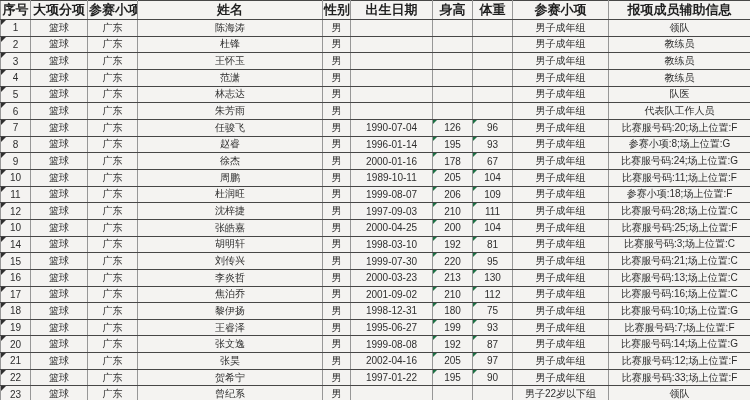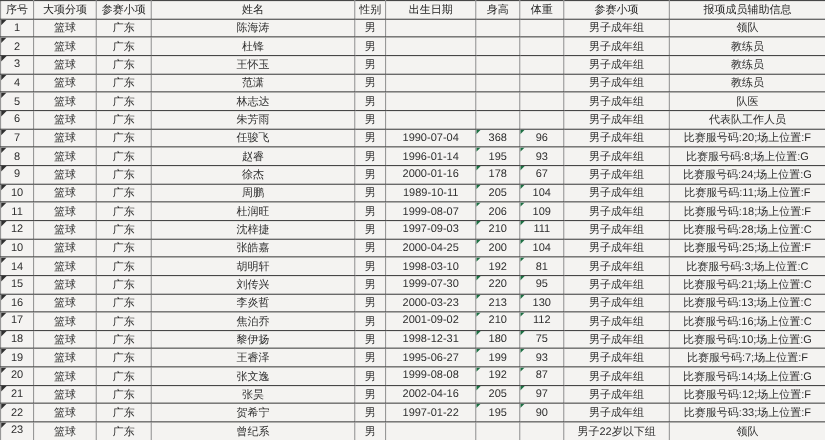--- a/index.html
+++ b/index.html
@@ -29,22 +29,22 @@
     vertical-align:middle;
     border-top:1px solid var(--border-dark);
     border-bottom:1px solid var(--border-dark);
     border-left:1px solid var(--border-light);
     border-right:1px solid var(--border-light);
     overflow:hidden;
     white-space:nowrap;
   }
   tr{height:16.66px;}
   th{
-    font-size:10px;
-    font-weight:normal;
+    font-size:13px;
+    font-weight:bold;
     color:#1f1f1f;
   }
   td{
     font-size:10px;
   }
   .mark{
     position:absolute;
     top:0;left:0;
     width:0;height:0;
     border-top:4px solid var(--flag-green);
@@ -158,36 +158,36 @@
         <td><span>男子成年组</span></td>
         <td><span>代表队工作人员</span></td>
       </tr>
       <tr>
         <td><span class="mark mark-dark"></span><span>7</span></td>
         <td><span>篮球</span></td>
         <td><span>广东</span></td>
         <td><span>任骏飞</span></td>
         <td><span>男</span></td>
         <td><span>1990-07-04</span></td>
-        <td><span class="mark"></span><span>368</span></td>
+        <td><span class="mark"></span><span>126</span></td>
         <td><span class="mark"></span><span>96</span></td>
         <td><span>男子成年组</span></td>
         <td><span>比赛服号码:20;场上位置:F</span></td>
       </tr>
       <tr>
         <td><span class="mark mark-dark"></span><span>8</span></td>
         <td><span>篮球</span></td>
         <td><span>广东</span></td>
         <td><span>赵睿</span></td>
         <td><span>男</span></td>
         <td><span>1996-01-14</span></td>
         <td><span class="mark"></span><span>195</span></td>
         <td><span class="mark"></span><span>93</span></td>
         <td><span>男子成年组</span></td>
-        <td><span>比赛服号码:8;场上位置:G</span></td>
+        <td><span>参赛小项:8;场上位置:G</span></td>
       </tr>
       <tr>
         <td><span class="mark mark-dark"></span><span>9</span></td>
         <td><span>篮球</span></td>
         <td><span>广东</span></td>
         <td><span>徐杰</span></td>
         <td><span>男</span></td>
         <td><span>2000-01-16</span></td>
         <td><span class="mark"></span><span>178</span></td>
         <td><span class="mark"></span><span>67</span></td>
@@ -209,21 +209,21 @@
       <tr>
         <td><span class="mark mark-dark"></span><span>11</span></td>
         <td><span>篮球</span></td>
         <td><span>广东</span></td>
         <td><span>杜润旺</span></td>
         <td><span>男</span></td>
         <td><span>1999-08-07</span></td>
         <td><span class="mark"></span><span>206</span></td>
         <td><span class="mark"></span><span>109</span></td>
         <td><span>男子成年组</span></td>
-        <td><span>比赛服号码:18;场上位置:F</span></td>
+        <td><span>参赛小项:18;场上位置:F</span></td>
       </tr>
       <tr>
         <td><span class="mark mark-dark"></span><span>12</span></td>
         <td><span>篮球</span></td>
         <td><span>广东</span></td>
         <td><span>沈梓捷</span></td>
         <td><span>男</span></td>
         <td><span>1997-09-03</span></td>
         <td><span class="mark"></span><span>210</span></td>
         <td><span class="mark"></span><span>111</span></td>

